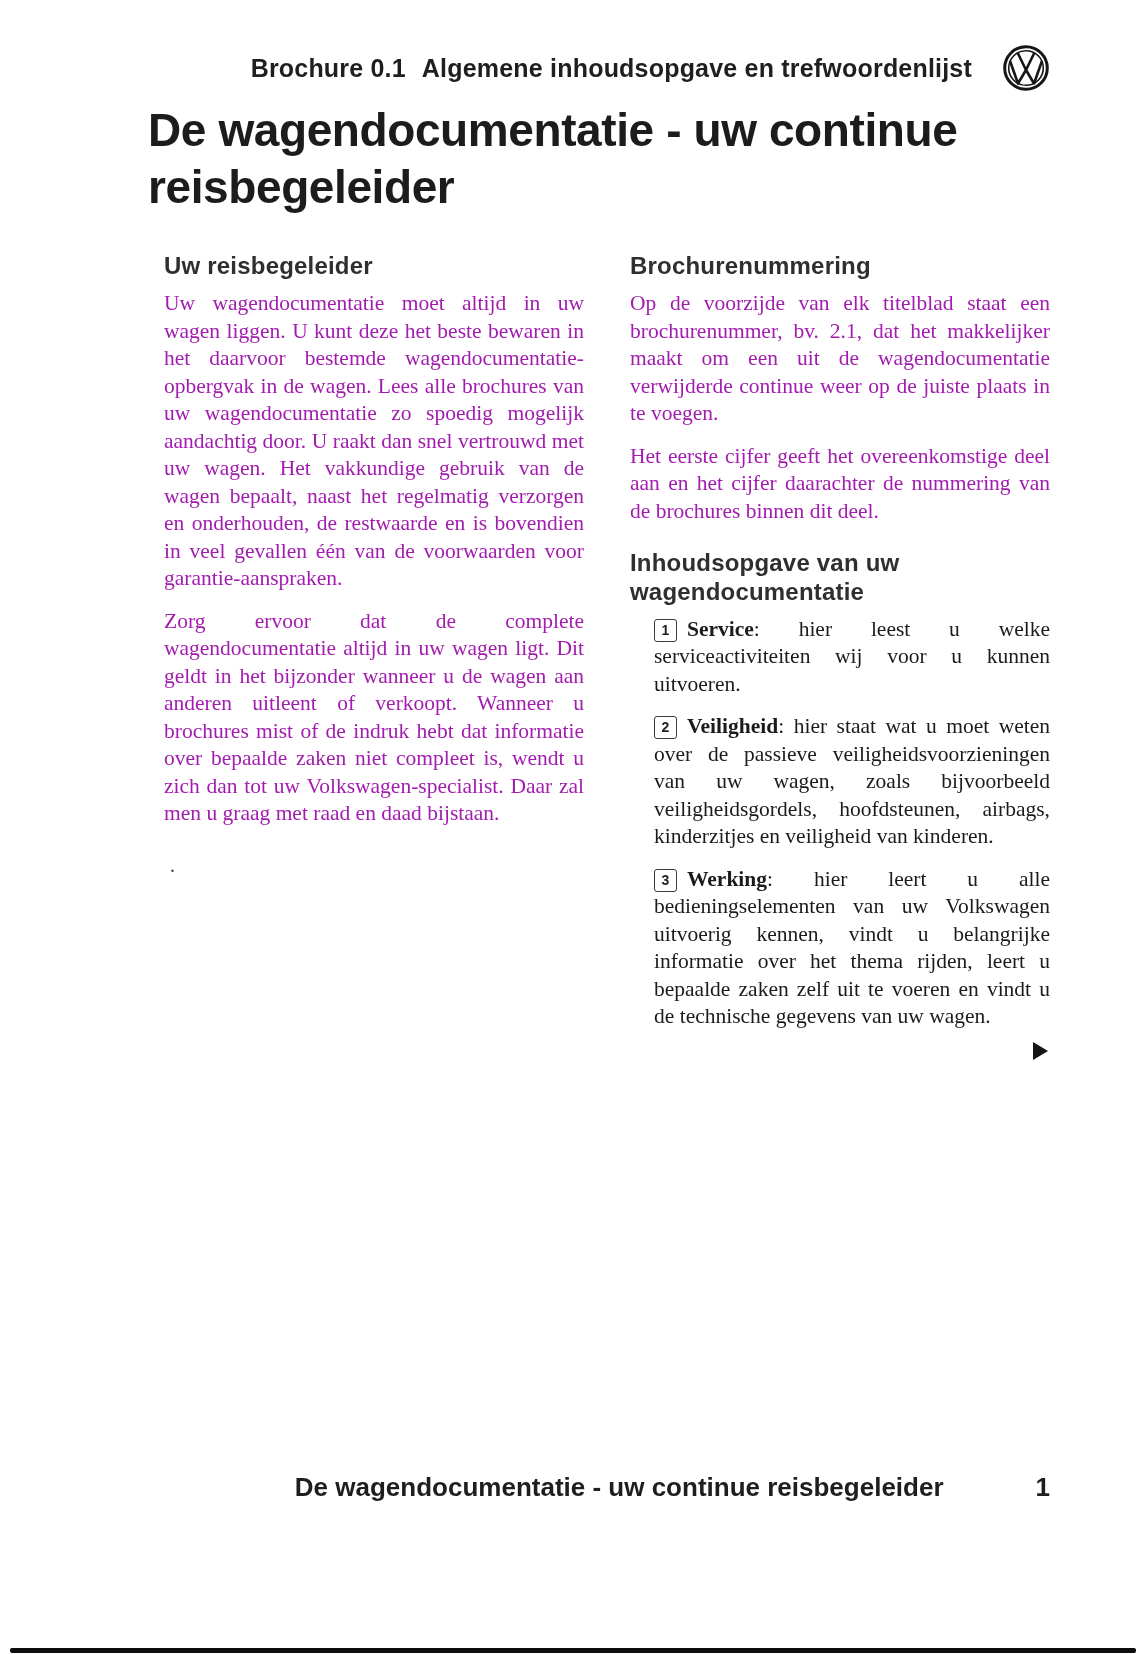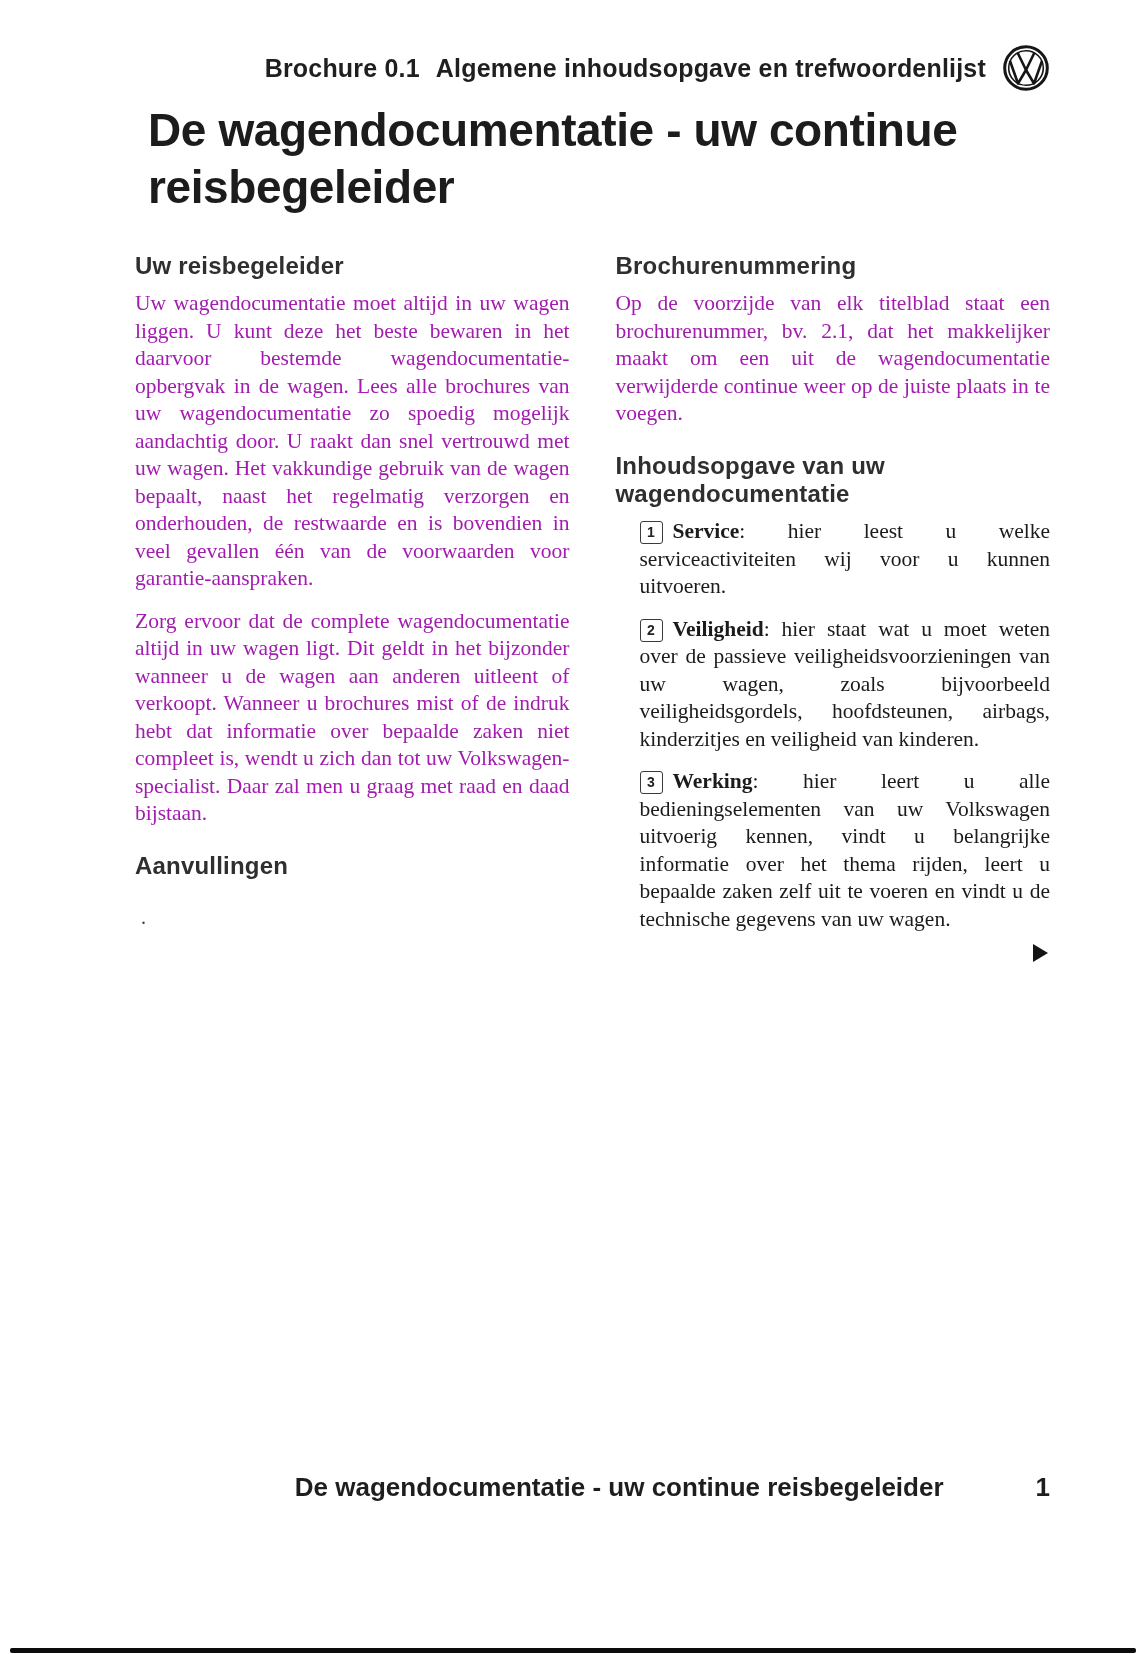--- a/index.html
+++ b/index.html
@@ -5,39 +5,39 @@
   * { margin:0; padding:0; box-sizing:border-box; }
   html,body { background:#e9e9e9; }
   body { width:1142px; height:1654px; position:relative; font-family:"Liberation Serif", serif; }
   .page {
     position:absolute; inset:0; background:#ffffff; color:#1b1b1b; overflow:hidden;
   }
 
   
   .page-header {
     position:absolute; top:44px; left:148px; right:92px;
-    display:flex; justify-content:flex-end; align-items:center; gap:16px;
+    display:flex; justify-content:flex-end; align-items:center; gap:30px;
   }
   .header-text {
     font-family:"Liberation Sans", sans-serif; font-weight:bold;
     font-size:25px; color:#1f1f1f; letter-spacing:0.2px; white-space:nowrap;
   }
   .brochure-label { margin-right:16px; }
   .vw-logo { width:48px; height:48px; flex:0 0 auto; }
 
   
   .page-title {
     position:absolute; top:102px; left:148px; width:960px;
     font-family:"Liberation Sans", sans-serif; font-weight:bold;
     font-size:46px; line-height:1.24; color:#1c1c1c; letter-spacing:-0.4px;
   }
 
   
   .columns {
-    position:absolute; top:250px; left:135px; right:92px;
+    position:absolute; top:250px; left:164px; right:92px;
     display:flex; gap:46px;
   }
   .col { flex:1 1 0; min-width:0; }
 
   h2.section-heading {
     font-family:"Liberation Sans", sans-serif; font-weight:bold;
     font-size:24px; color:#2f2f2f; letter-spacing:0.2px;
     margin:24px 0 10px 0; line-height:1.18;
   }
   .col h2.section-heading:first-child { margin-top:2px; }
@@ -101,28 +101,28 @@
 
   <h1 class="page-title">De wagendocumentatie - uw continue reisbegeleider</h1>
 
   <div class="columns">
 
     <div class="col">
       <h2 class="section-heading">Uw reisbegeleider</h2>
       <p class="body-text">Uw wagendocumentatie moet altijd in uw wagen liggen. U kunt deze het beste bewaren in het daarvoor bestemde wagendocumentatie-opbergvak in de wagen. Lees alle brochures van uw wagendocumentatie zo spoedig mogelijk aandachtig door. U raakt dan snel vertrouwd met uw wagen. Het vakkundige gebruik van de wagen bepaalt, naast het regelmatig verzorgen en onderhouden, de restwaarde en is bovendien in veel gevallen één van de voorwaarden voor garantie-aanspraken.</p>
       <p class="body-text">Zorg ervoor dat de complete wagendocumentatie altijd in uw wagen ligt. Dit geldt in het bijzonder wanneer u de wagen aan anderen uitleent of verkoopt. Wanneer u brochures mist of de indruk hebt dat informatie over bepaalde zaken niet compleet is, wendt u zich dan tot uw Volkswagen-specialist. Daar zal men u graag met raad en daad bijstaan.</p>
 
-      <h2 class="section-heading">Aanvullingen</h2>
 
       <div class="stray-mark">.</div>
     </div>
 
     <div class="col">
       <h2 class="section-heading">Brochurenummering</h2>
       <p class="body-text">Op de voorzijde van elk titelblad staat een brochurenummer, bv. 2.1, dat het makkelijker maakt om een uit de wagendocumentatie verwijderde continue weer op de juiste plaats in te voegen.</p>
+      <p class="body-text">Het eerste cijfer geeft het overeenkomstige deel aan en het cijfer daarachter de nummering van de brochures binnen dit deel.</p>
 
       <h2 class="section-heading">Inhoudsopgave van uw wagendocumentatie</h2>
 
       <div class="list-item">
         <span class="num-box">1</span><span class="term">Service</span><span>: hier leest u welke serviceactiviteiten wij voor u kunnen uitvoeren.</span>
       </div>
 
       <div class="list-item">
         <span class="num-box">2</span><span class="term">Veiligheid</span><span>: hier staat wat u moet weten over de passieve veiligheidsvoorzieningen van uw wagen, zoals bijvoorbeeld veiligheidsgordels, hoofdsteunen, airbags, kinderzitjes en veiligheid van kinderen.</span>
       </div>

